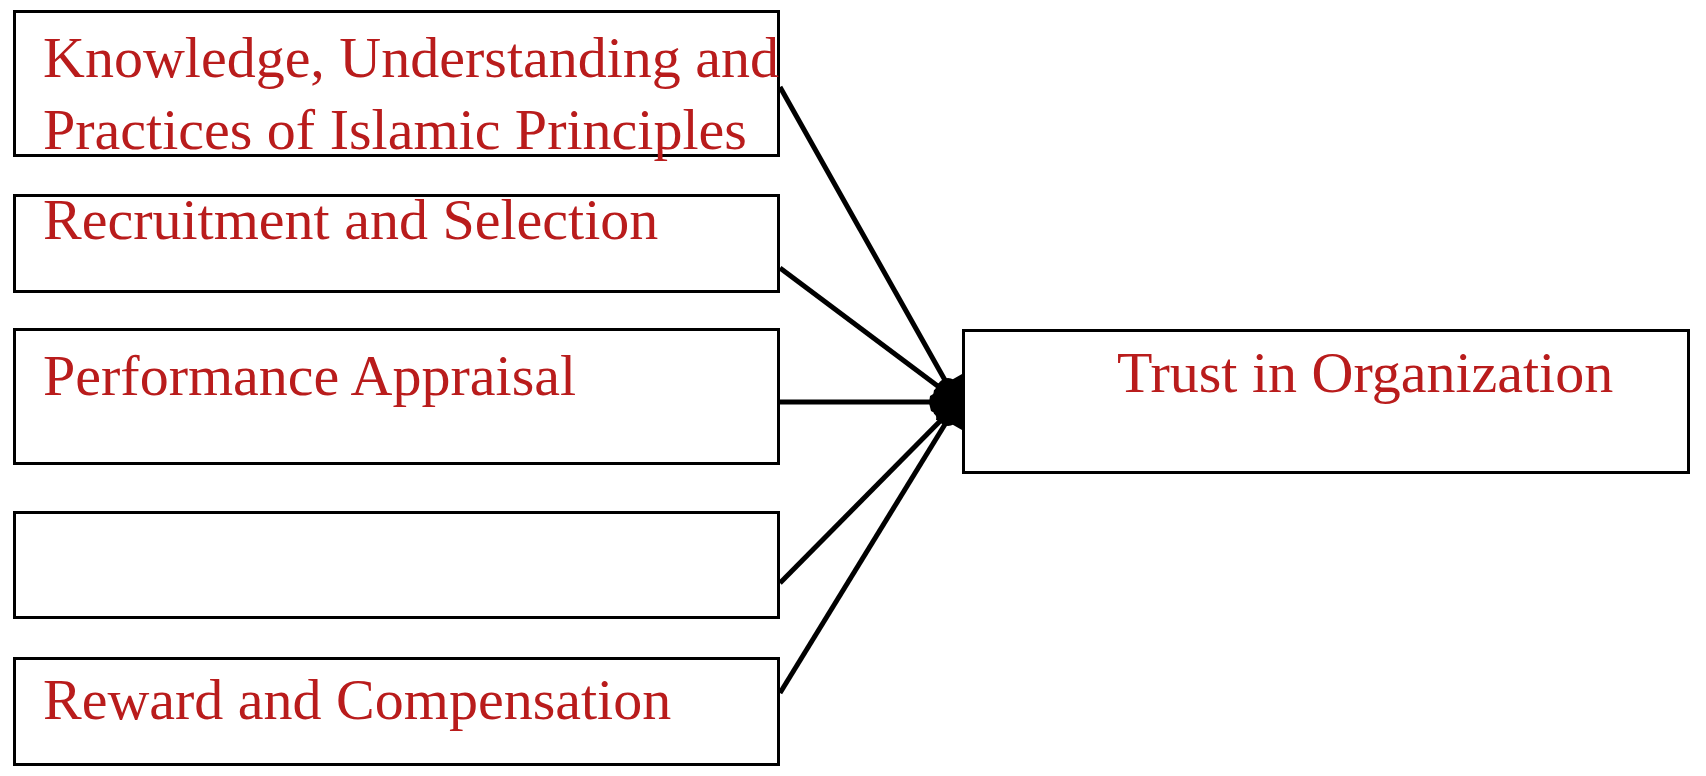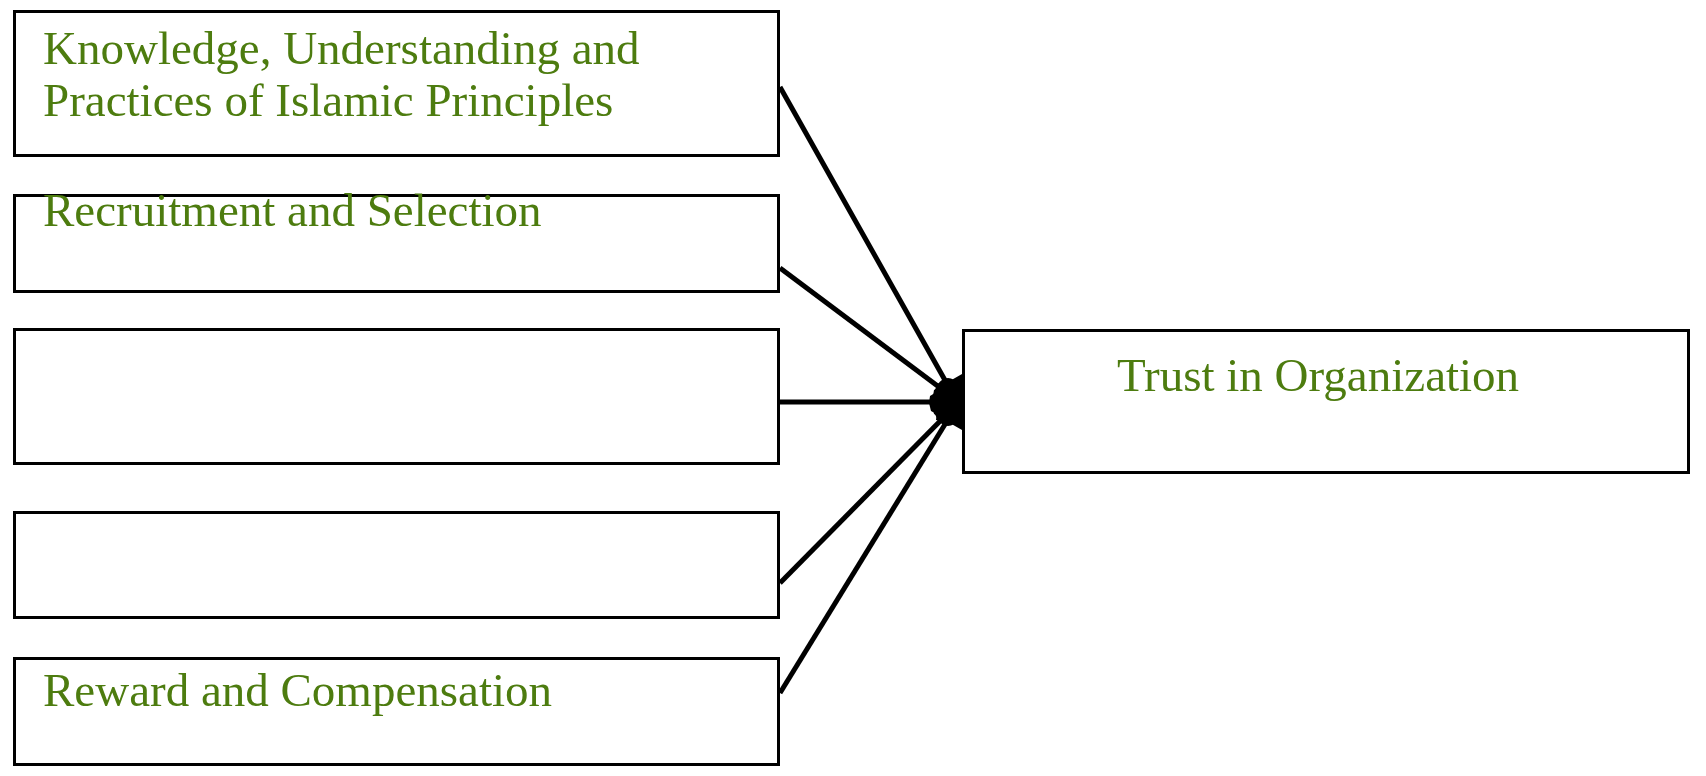--- a/index.html
+++ b/index.html
@@ -18,23 +18,23 @@
     overflow: hidden;
   }
   .node {
     position: absolute;
     box-sizing: border-box;
     background: #ffffff;
     border: 3px solid #000000;
   }
   .node-label {
     position: absolute;
-    font-size: 47px;
-    line-height: 52px;
-    color: #4d7c0f;
+    font-size: 58px;
+    line-height: 72px;
+    color: #b91c1c;
     white-space: pre-line;
     letter-spacing: 0px;
   }
   #edges {
     position: absolute;
     left: 0;
     top: 0;
     width: 1706px;
     height: 776px;
     pointer-events: none;
@@ -45,21 +45,21 @@
   #node-2 { left: 13px;  top: 328px; width: 767px; height: 137px; }
   #node-3 { left: 13px;  top: 511px; width: 767px; height: 108px; }
   #node-4 { left: 13px;  top: 657px; width: 767px; height: 109px; }
   #node-5 { left: 962px; top: 329px; width: 728px; height: 145px; }
 
   #label-0 { left: 43px;  top: 22px;  }
   #label-1 { left: 43px;  top: 184px; }
   #label-2 { left: 43px;  top: 340px; }
   #label-3 { left: 43px;  top: 518px; }
   #label-4 { left: 43px;  top: 664px; text-align: center; }
-  #label-5 { left: 1117px; top: 349px; }
+  #label-5 { left: 1117px; top: 337px; }
 </style>
 </head>
 <body>
 
 <div id="canvas">
 
   <svg id="edges" viewBox="0 0 1706 776" width="1706" height="776" xmlns="http://www.w3.org/2000/svg">
     <line x1="780" y1="87" x2="955" y2="398" stroke="#000000" stroke-width="5"></line>
     <line x1="780" y1="268" x2="955" y2="399" stroke="#000000" stroke-width="5"></line>
     <line x1="780" y1="402" x2="955" y2="402" stroke="#000000" stroke-width="5"></line>
@@ -75,20 +75,21 @@
   </svg>
 
   <div class="node" id="node-0"></div>
   <div class="node-label" id="label-0">Knowledge, Understanding and
 Practices of Islamic Principles</div>
 
   <div class="node" id="node-1"></div>
   <div class="node-label" id="label-1">Recruitment and Selection</div>
 
   <div class="node" id="node-2"></div>
+  <div class="node-label" id="label-2">Performance Appraisal</div>
 
   <div class="node" id="node-3"></div>
 
   <div class="node" id="node-4"></div>
   <div class="node-label" id="label-4">Reward and Compensation</div>
 
   <div class="node" id="node-5"></div>
   <div class="node-label" id="label-5">Trust in Organization</div>
 
 </div>

